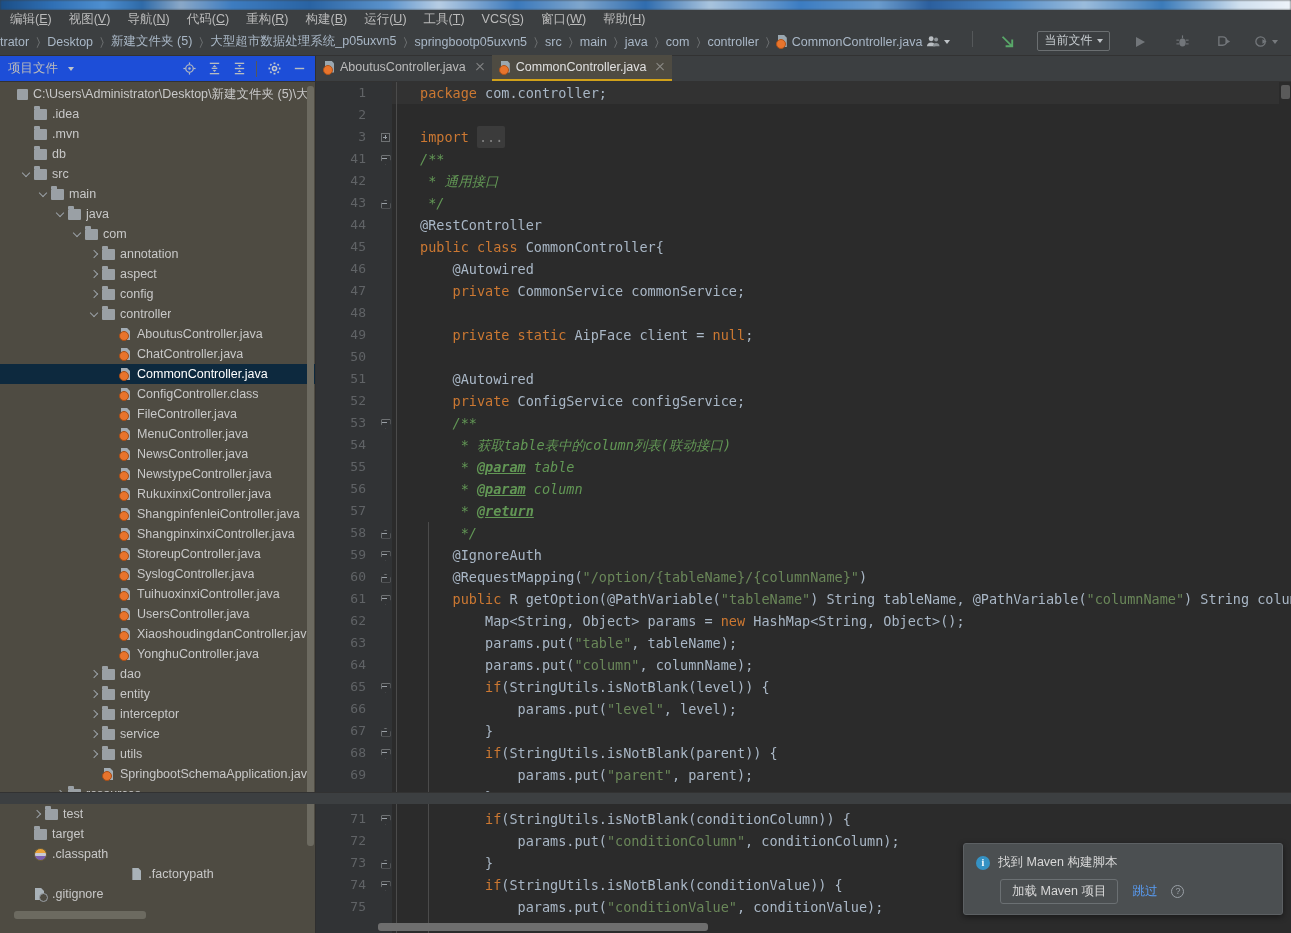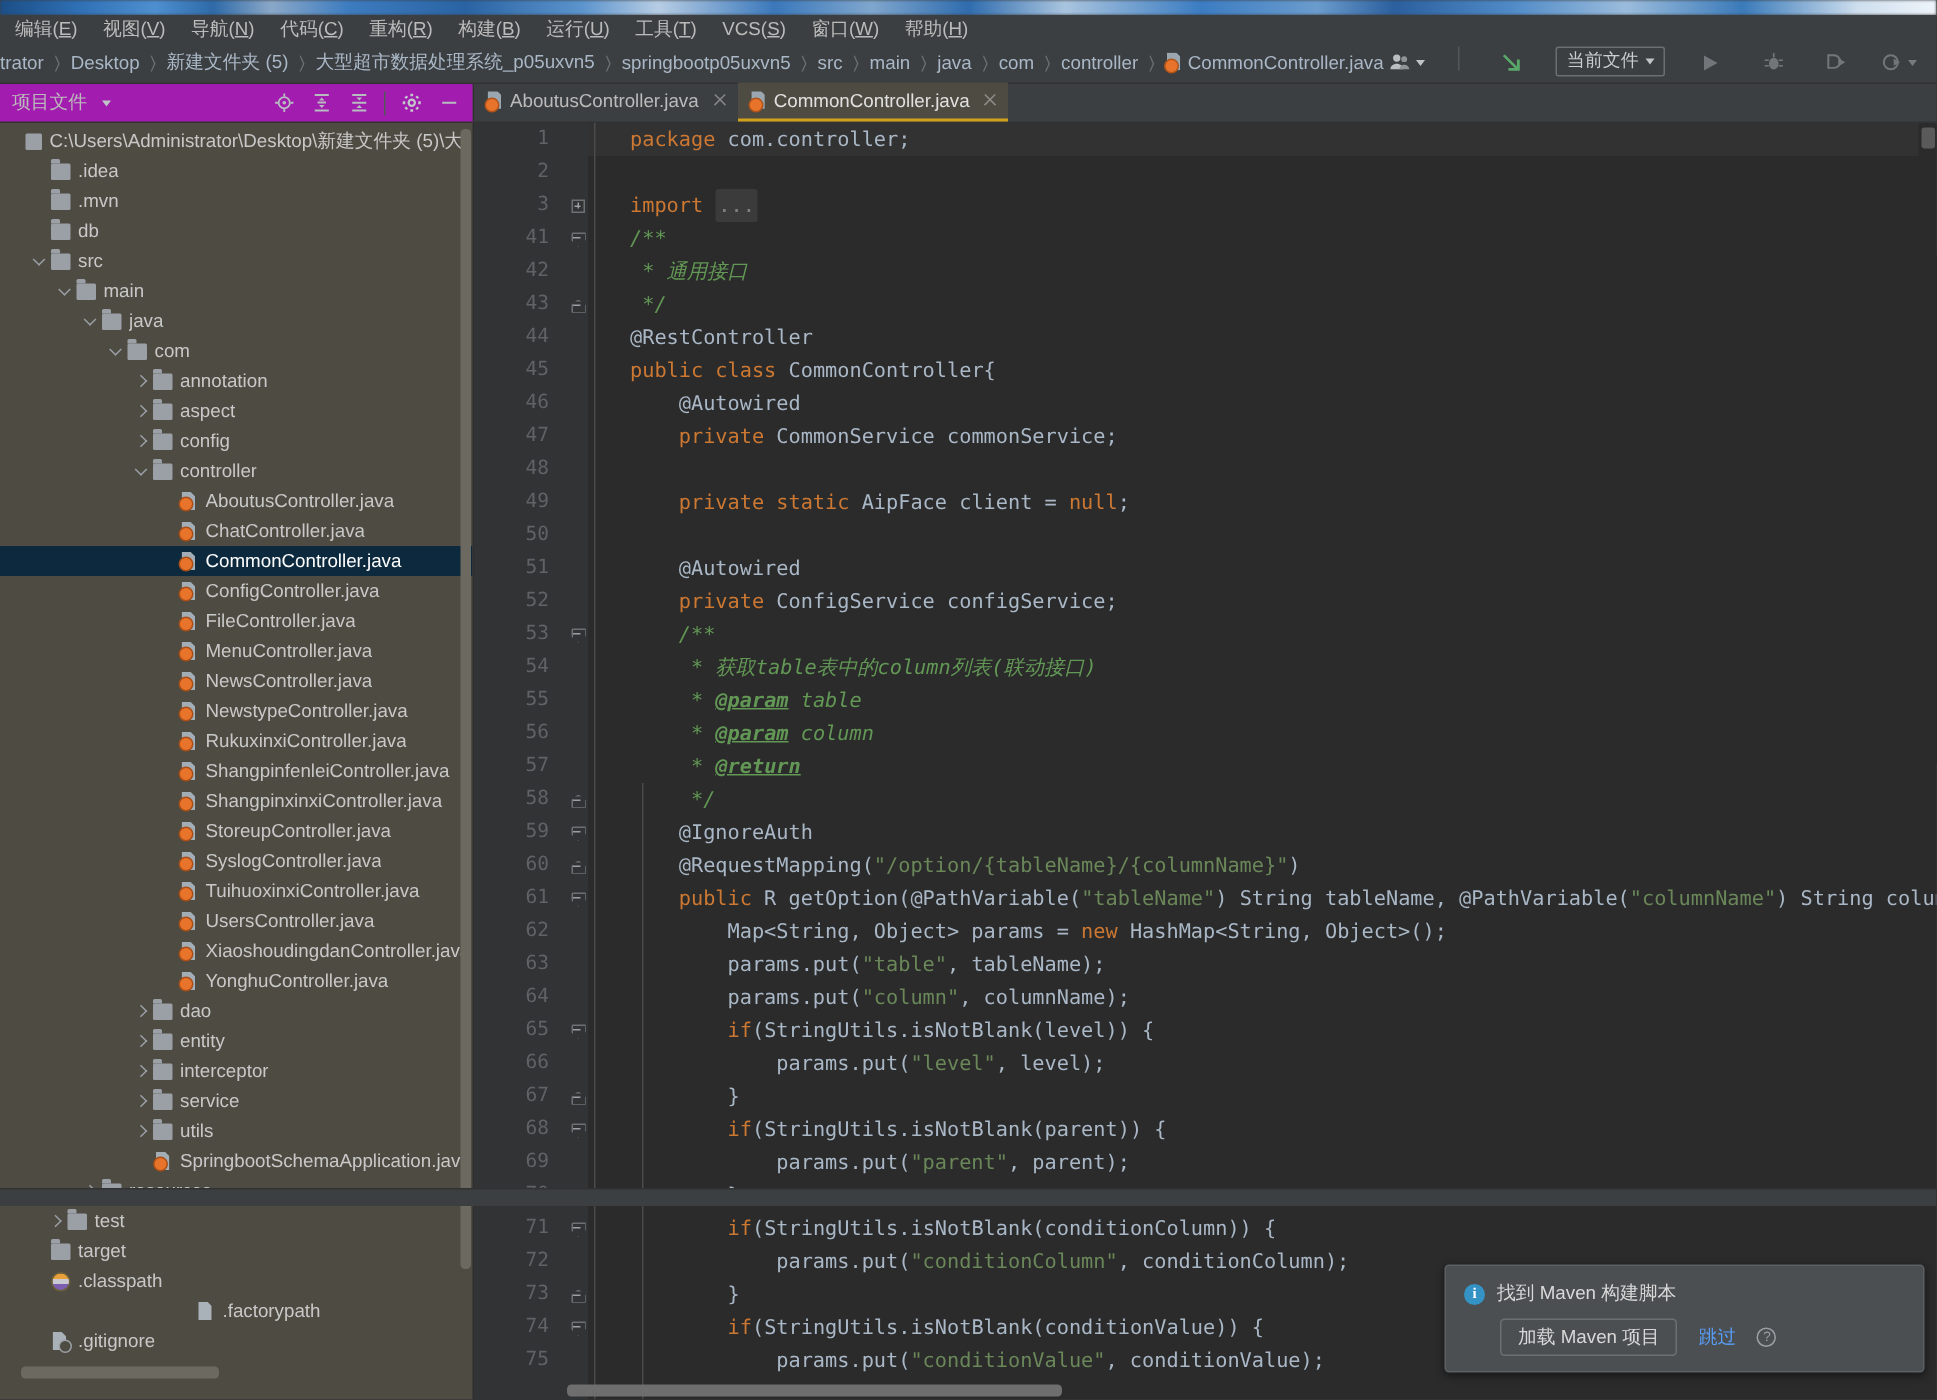--- a/index.html
+++ b/index.html
@@ -85,21 +85,21 @@
     width: 0; height: 0; border-left: 3.5px solid transparent;
     border-right: 3.5px solid transparent; border-top: 4px solid #bfc4c8;
   }
 
   
   .project-panel {
     position: absolute; top: 56px; left: 0; width: 316px; height: 877px;
     background: #4e4b42; border-right: 1px solid #2f2f2f;
   }
   .pp-header {
-    height: 26px; background: #a21caf; display: flex; align-items: center;
+    height: 26px; background: #1d4ed8; display: flex; align-items: center;
     padding: 0 4px 0 8px; border-bottom: 1px solid #323232;
   }
   .pp-title { color: #bbbbbb; font-size: 12.5px; }
   .pp-header .caret-dn { margin-left: 10px; }
   .pp-tools { margin-left: auto; display: flex; align-items: center; gap: 1px; }
 
   .tree {
     position: absolute; top: 26px; left: 0; right: 0; bottom: 0;
     overflow: hidden; padding-top: 2px;
   }
@@ -607,21 +607,21 @@
           <span class="row-label">ChatController.java</span>
         </div>
         <div class="row selected" style="padding-left: 106px;">
           <span class="arrow none"></span>
           <span class="jfile-ico"></span>
           <span class="row-label">CommonController.java</span>
         </div>
         <div class="row" style="padding-left: 106px;">
           <span class="arrow none"></span>
           <span class="jfile-ico"></span>
-          <span class="row-label">ConfigController.java</span>
+          <span class="row-label">ConfigController.class</span>
         </div>
         <div class="row" style="padding-left: 106px;">
           <span class="arrow none"></span>
           <span class="jfile-ico"></span>
           <span class="row-label">FileController.java</span>
         </div>
         <div class="row" style="padding-left: 106px;">
           <span class="arrow none"></span>
           <span class="jfile-ico"></span>
           <span class="row-label">MenuController.java</span>

